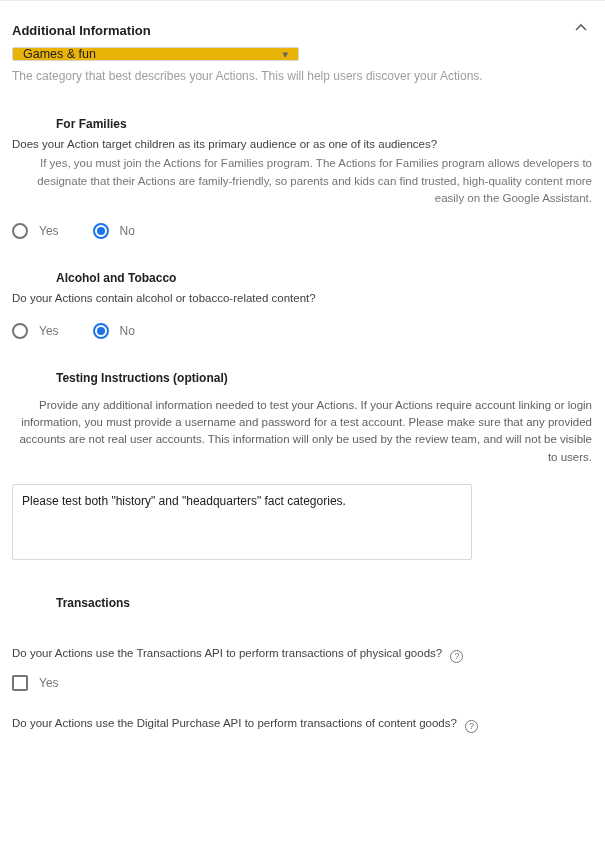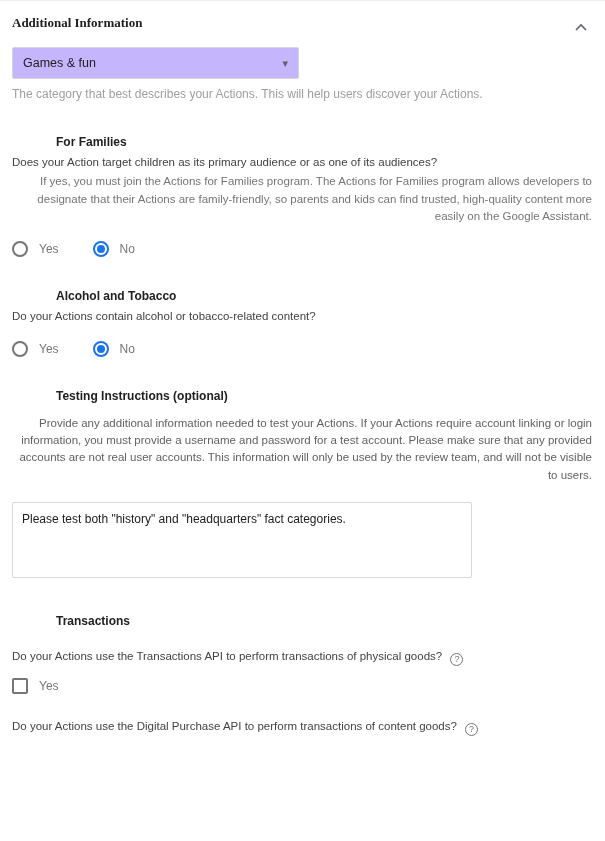--- a/index.html
+++ b/index.html
@@ -11,24 +11,23 @@
     font-family: "Liberation Sans", sans-serif;
     color: #212121;
     overflow: hidden;
   }
   .page {
     padding: 12px 12px 20px 12px;
     border-top: 1px solid #ededed;
   }
   .section-header {
     display: flex;
-    align-items: flex-start;
+    align-items: flex-end;
     justify-content: space-between;
     padding: 2px 2px 0 0;
-    font-family: Liberation Serif, serif;
   }
   .section-title {
     font-size: 13px;
     font-weight: 700;
     color: #212121;
   }
   .chevron-btn {
     background: none;
     border: none;
     padding: 4px;
@@ -37,29 +36,29 @@
     align-items: center;
   }
   .field-label {
     margin-top: 30px;
     font-size: 12px;
     color: #212121;
   }
   .select-box {
     margin-top: 9px;
     width: 287px;
-    height: 32px;
+    height: 14px;
     border: 1px solid #d6d6d6;
     border-radius: 2px;
     display: flex;
     align-items: center;
     justify-content: space-between;
     padding: 0 10px;
     cursor: pointer;
-    background: #c4b5fd;
+    background: #eab308;
   }
   .select-value { font-size: 12.5px; color: #212121; }
   .select-caret { font-size: 11px; color: #5f6368; }
   .helper-text {
     margin-top: 7px;
     font-size: 12px;
     color: #9e9e9e;
     line-height: 1.4;
   }
   .group { margin-top: 32px; }
@@ -124,21 +123,21 @@
     border: 1px solid #d9d9d9;
     border-radius: 2px;
     padding: 8px 9px;
     font-family: "Liberation Sans", sans-serif;
     font-size: 12px;
     color: #212121;
     resize: none;
     outline: none;
     line-height: 1.4;
   }
-  .check-question { margin-top: 20px; }
+  .check-question { margin-top: 35px; }
   .checkbox-item {
     margin-top: 12px;
     display: flex;
     align-items: center;
     cursor: pointer;
   }
   .checkbox {
     width: 16px;
     height: 16px;
     border: 2px solid #757575;

